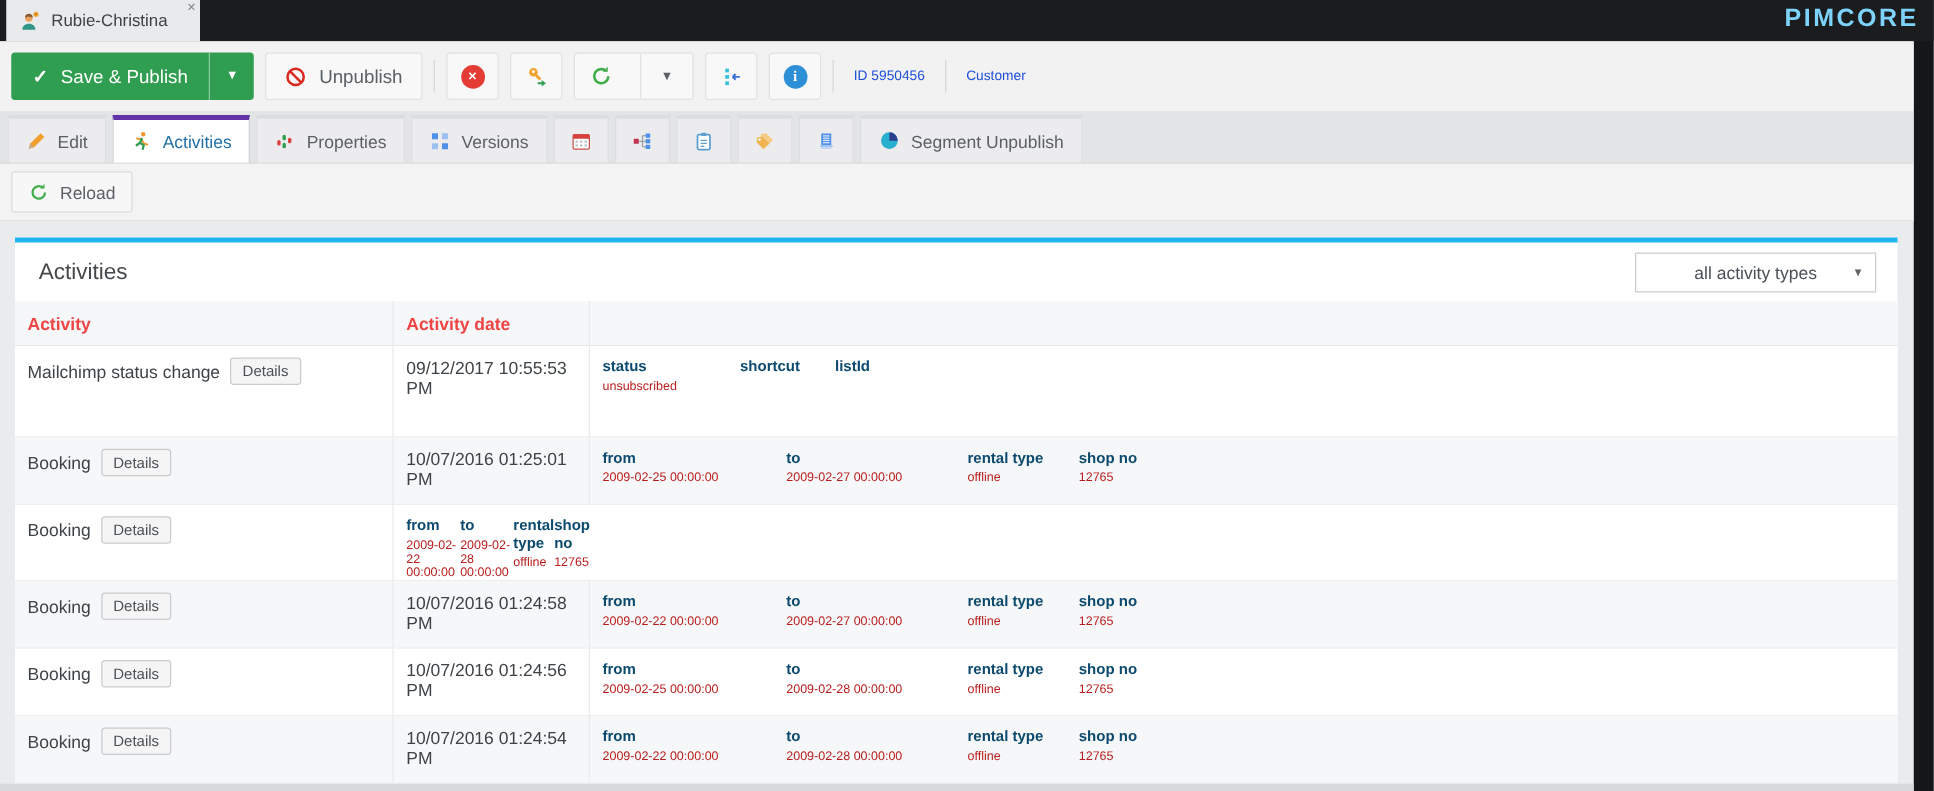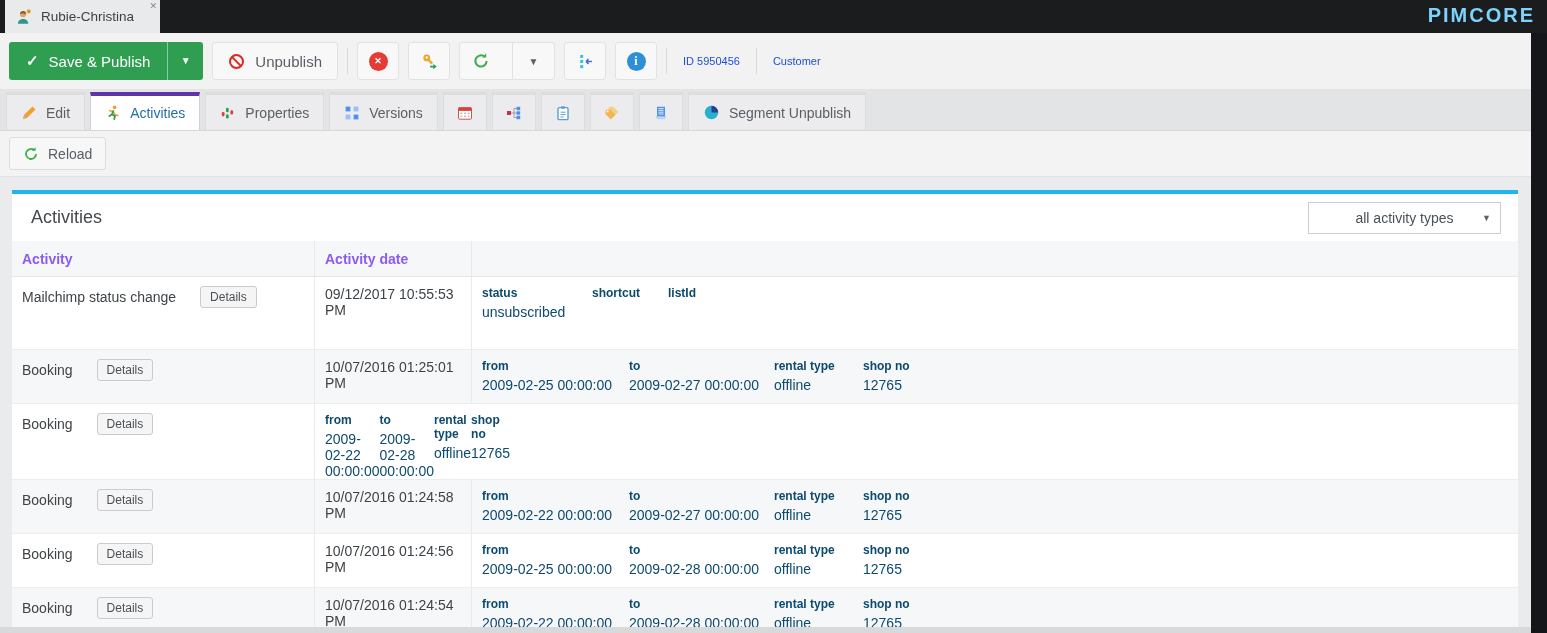--- a/index.html
+++ b/index.html
@@ -53,36 +53,36 @@
   
   .content{padding:13px 13px 0 12px}
   .panel{background:#fff;border-top:4px solid #1fb5ef}
   .panel-header{height:47px;display:flex;align-items:center;justify-content:space-between;padding:0 17px 0 19px}
   .panel-title{font-size:18px;color:#46494c}
   .select{width:193px;height:32px;border:1px solid #c8ced3;background:#fff;position:relative;display:flex;
     align-items:center;justify-content:center;font-size:14px;color:#4a5157;cursor:pointer}
   .select .scaret{position:absolute;right:9px;top:10px;font-size:9px;color:#5f6468}
 
   .table-head{display:grid;grid-template-columns:303px 157px 1fr;background:#f6f7f8;border-bottom:1px solid #e6e7e9;height:36px;
-    font-weight:bold;font-size:14px;color:#8b5cf6}
+    font-weight:bold;font-size:14px;color:#ef4444}
   .th{display:flex;align-items:center;padding-left:10px;height:100%}
   .th.b{border-right:1px solid #e8e9eb}
   .trow{display:grid;grid-template-columns:303px 157px 1fr;min-height:54px;border-bottom:1px solid #eceded;
     font-size:14px;color:#3e4347;background:#fff}
   .trow.alt{background:#f6f7f8}
   .cell{padding:9px 0 0 10px}
   .cell.b{border-right:1px solid #e9eaec}
-  .cell-activity{display:flex;align-items:flex-start;gap:24px}
+  .cell-activity{display:flex;align-items:flex-start;gap:8px}
   .cell-activity span{line-height:22px}
   .btn-details{font-size:12px;color:#4a5055;background:#f5f5f6;border:1px solid #c9cbcd;border-radius:3px;
     padding:3px 9px;cursor:pointer;font-family:"Liberation Sans",sans-serif}
   .cell-details{display:flex}
   .pair{display:flex;flex-direction:column}
   .plabel{font-size:12px;font-weight:bold;color:#0c4a6e}
-  .pvalue{font-size:14px;color:#0c4a6e;margin-top:4px;min-height:17px}
+  .pvalue{font-size:10px;color:#b91c1c;margin-top:4px;min-height:17px}
   svg{display:block}
 </style>
 </head>
 <body>
 
 <div class="topbar">
   <div class="doc-tab">
     <svg width="18" height="18" viewBox="0 0 20 20">
       <circle cx="9" cy="7" r="3.4" fill="#e7a15c"></circle>
       <path d="M5.6 6.6c0-2 1.5-3.3 3.4-3.3s3.4 1.3 3.4 3c-1.2.5-2.7.2-3.8-.7-.6.7-1.9 1.1-3 1z" fill="#8a5b33"></path>

